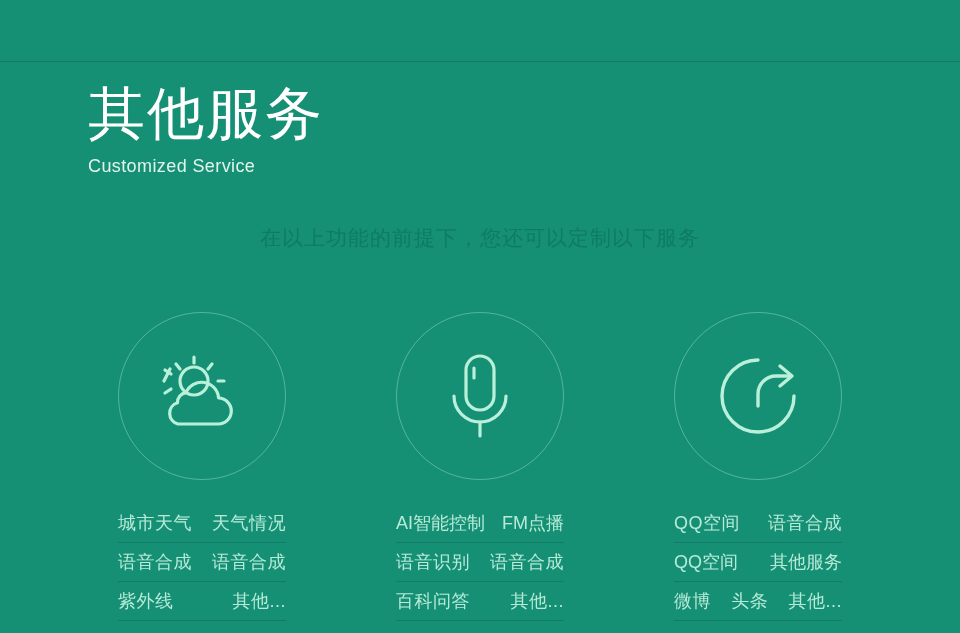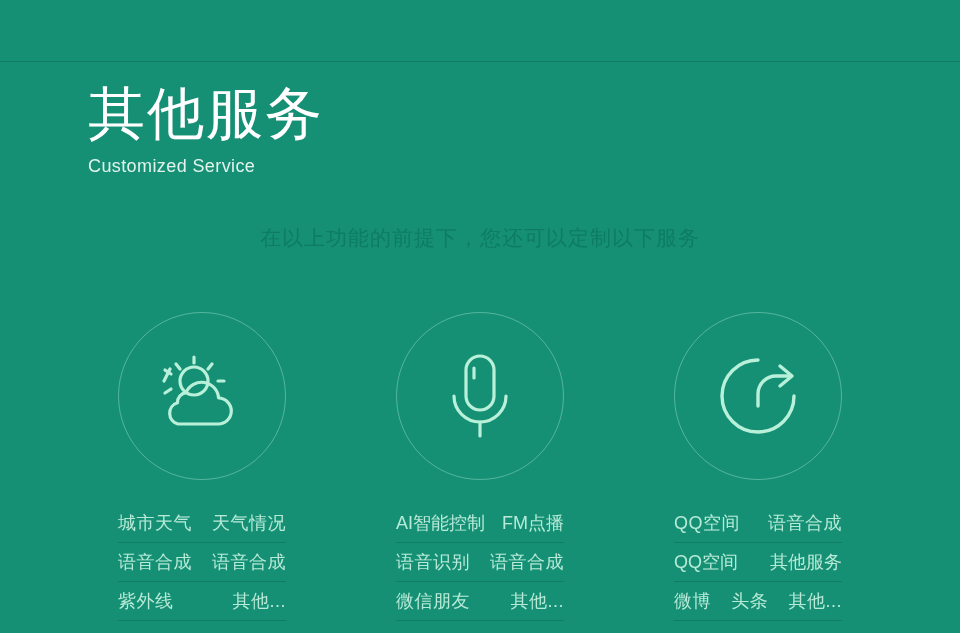--- a/index.html
+++ b/index.html
@@ -184,21 +184,21 @@
       <div class="rows">
         <div class="row tight">
           <span class="cell">AI智能控制</span>
           <span class="cell">FM点播</span>
         </div>
         <div class="row">
           <span class="cell">语音识别</span>
           <span class="cell">语音合成</span>
         </div>
         <div class="row">
-          <span class="cell">微信朋友</span>
+          <span class="cell">百科问答</span>
           <span class="cell">其他...</span>
         </div>
       </div>
     </div>
 
     <div class="col">
       <div class="circle">
         <span>
           <svg width="96" height="96" viewBox="0 0 96 96" fill="none" stroke="#b9f0d9" stroke-width="3.4" stroke-linecap="round" stroke-linejoin="round">
             <path d="M48 12 a36 36 0 1 0 36 36"></path>

